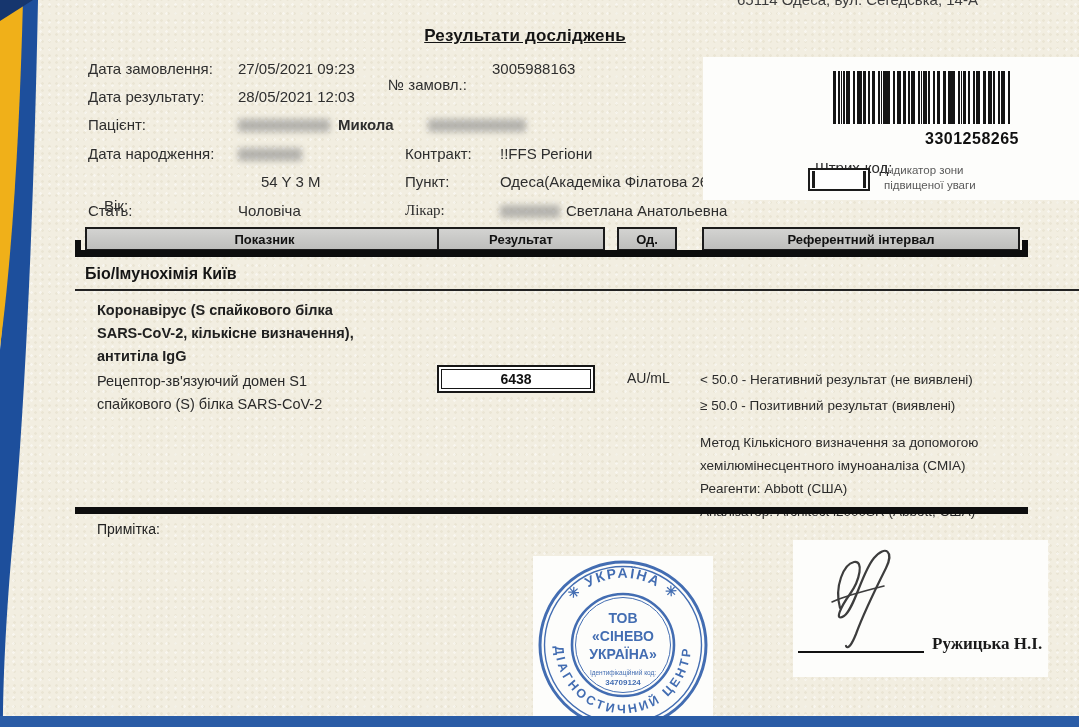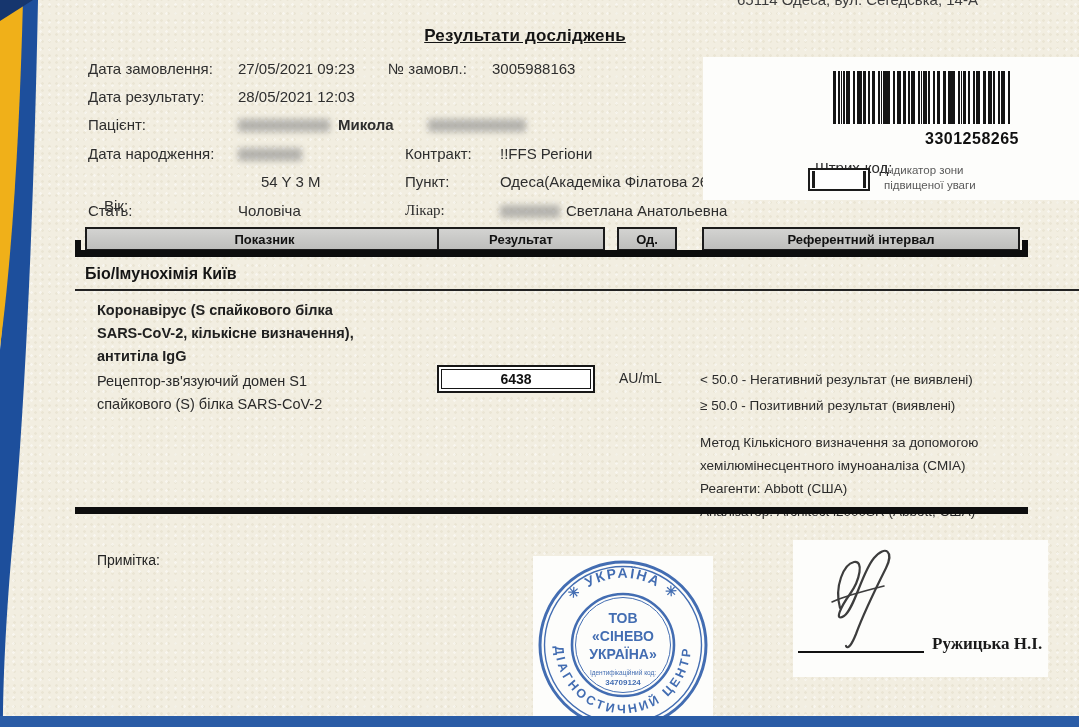--- a/index.html
+++ b/index.html
@@ -35,21 +35,21 @@
   .thin-rule { background:#222; height:2px; }
   .test-name { font-size:14.5px; font-weight:bold; line-height:23px; color:#202020; white-space:pre-line; }
   .param-name { font-size:14.5px; line-height:23px; color:#2a2a2a; white-space:pre-line; }
   .result-box {
     width:158px; height:28px; background:#fff;
     border:2px solid #161616;
     box-shadow: inset 0 0 0 2px #fff, inset 0 0 0 3px #161616;
     display:flex; align-items:center; justify-content:center;
     font-size:14px; font-weight:bold; color:#111;
   }
-  .unit { font-size:14px; color:#2a2a2a; }
+  .unit { font-size:14px; color:#2a2a2a;margin-left:8px; }
   .ref-text { font-size:13.5px; line-height:26px; color:#2a2a2a; white-space:pre-line; }
   .method-text { font-size:13.5px; line-height:23px; color:#2a2a2a; white-space:pre-line; }
   .note { font-size:14px; color:#222; }
   .barcode-bars {
     width:177px; height:53px; background-color:#fff;
     background-image:
       repeating-linear-gradient(90deg,#151515 0 2px,transparent 2px 5px),
       repeating-linear-gradient(90deg,#151515 0 1px,transparent 1px 8px),
       repeating-linear-gradient(90deg,#151515 0 3px,transparent 3px 13px);
   }
@@ -94,21 +94,21 @@
 
   <div class="abs lbl" style="left:88px;top:145px;">Дата народження:</div>
   <div class="blur-redact" style="left:238px;top:148px;width:64px;"></div>
 
   <div class="abs lbl" style="left:104px;top:173px;margin-top:24px;">Вік:</div>
   <div class="abs val" style="left:238px;top:173px;margin-left:23px;">54 Y 3 M</div>
 
   <div class="abs lbl" style="left:88px;top:202px;">Стать:</div>
   <div class="abs val" style="left:238px;top:202px;">Чоловіча</div>
 
-  <div class="abs lbl" style="left:388px;top:60px;">№ замовл.:</div>
+  <div class="abs lbl" style="left:388px;top:76px;">№ замовл.:</div>
   <div class="abs val" style="left:492px;top:60px;">3005988163</div>
 
   <div class="abs lbl" style="left:405px;top:145px;">Контракт:</div>
   <div class="abs val" style="left:500px;top:145px;">!!FFS Регіони</div>
 
   <div class="abs lbl" style="left:405px;top:173px;">Пункт:</div>
   <div class="abs val" style="left:500px;top:173px;">Одеса(Академіка Філатова 26)2</div>
 
   <div class="abs lbl" style="left:405px;top:202px;font-family:Liberation Serif, serif;">Лікар:</div>
   <div class="blur-redact" style="left:500px;top:205px;width:60px;"></div>
@@ -142,21 +142,21 @@
   <div class="abs result-box" style="left:437px;top:365px;">6438</div>
   <div class="abs unit" style="left:619px;top:370px;">AU/mL</div>
   <div class="abs ref-text" style="left:700px;top:367px;">&lt; 50.0 - Негативний результат (не виявлені)
 ≥ 50.0 - Позитивний результат (виявлені)</div>
   <div class="abs method-text" style="left:700px;top:431px;">Метод Кількісного визначення за допомогою
 хемілюмінесцентного імуноаналіза (CMIA)
 Реагенти: Abbott (США)
 Аналізатор: Architect i2000SR (Abbott, США)</div>
 
   <div class="abs thick-line" style="left:75px;top:507px;width:953px;"></div>
-  <div class="abs note" style="left:97px;top:552px;">Примітка:</div>
+  <div class="abs note" style="left:97px;top:521px;">Примітка:</div>
 
   <div class="abs white-panel" style="left:533px;top:556px;width:180px;height:171px;"></div>
   <svg class="abs" style="left:536px;top:558px;opacity:.88;" width="174" height="174" viewBox="-87 -87 174 174">
     <g fill="none" stroke="#2a5aa8">
       <circle r="83" stroke-width="3"></circle>
       <circle r="78.5" stroke-width="1.4"></circle>
       <circle r="51" stroke-width="2.6"></circle>
       <circle r="47.5" stroke-width="1"></circle>
     </g>
     <defs>

